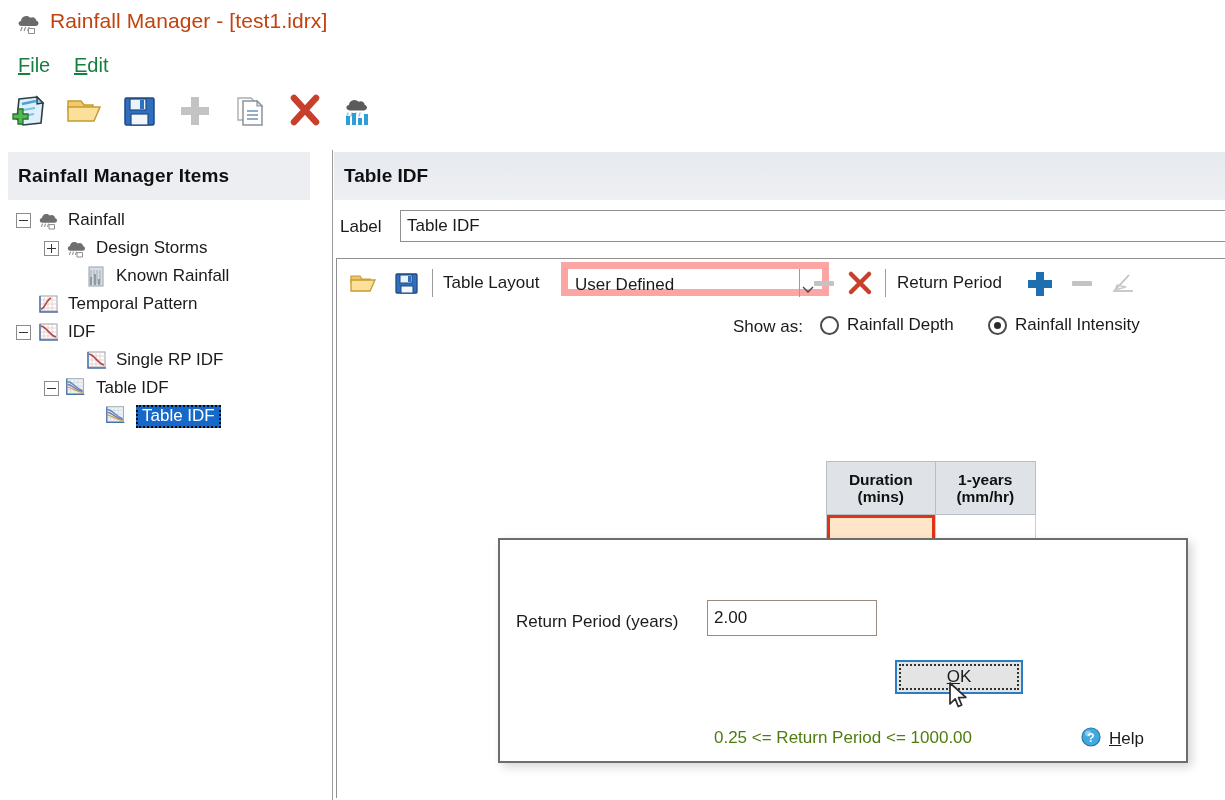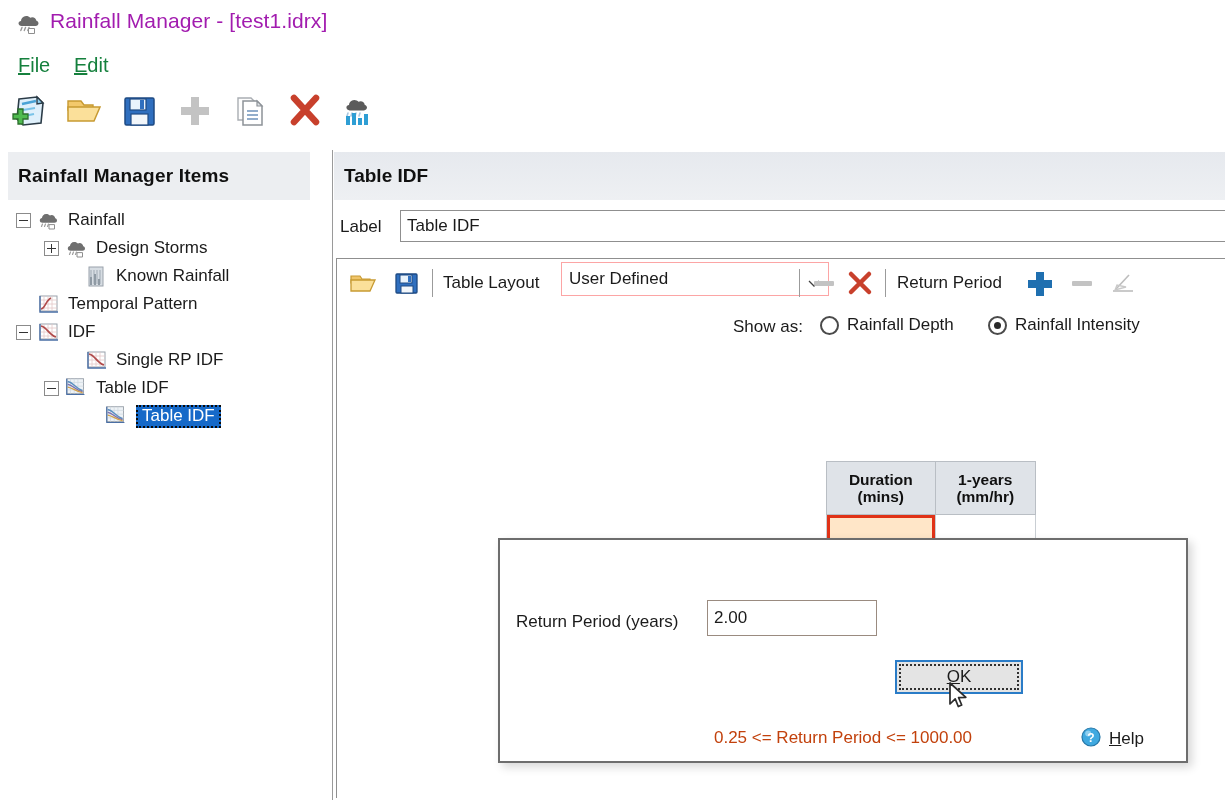--- a/index.html
+++ b/index.html
@@ -7,21 +7,21 @@
     width:1225px;height:800px;overflow:hidden;
     background:#ffffff;
     font-family:"Liberation Sans", sans-serif;
     -webkit-font-smoothing:antialiased;
   }
   .app{position:relative;width:1225px;height:800px;background:#fff;}
 
   
   .titlebar{position:absolute;left:0;top:0;width:1225px;height:48px;background:#fff;}
   .titlebar .tb-icon{position:absolute;left:14px;top:10px;width:28px;height:26px;}
-  .titlebar .tb-text{position:absolute;left:50px;top:9px;font-size:21px;color:#a21caf;
+  .titlebar .tb-text{position:absolute;left:50px;top:9px;font-size:21px;color:#c2410c;
     font-family:"Liberation Sans",sans-serif;letter-spacing:.1px;white-space:nowrap;}
 
   
   .menubar{position:absolute;left:0;top:52px;width:1225px;height:28px;background:#fff;}
   .menu-item{position:absolute;top:0;font-size:20px;color:#15803d;padding:2px 4px;cursor:default;}
   .menu-item .mn{text-decoration:underline;}
   #menu-file{left:14px;}
   #menu-edit{left:70px;}
 
   
@@ -60,21 +60,21 @@
     border:1px solid #8f8f8f;background:#fff;box-sizing:border-box;}
   .labelrow .fieldbox span{position:absolute;left:6px;top:5px;font-size:17px;color:#1b1b1b;}
 
   .idfbox{position:absolute;left:2px;top:108px;width:889px;height:540px;border:1px solid #8f8f8f;
     border-right:none;border-bottom:none;box-sizing:border-box;background:#fff;}
 
   .idftool{position:absolute;left:0;top:0;width:889px;height:48px;}
   .it{position:absolute;top:4px;height:40px;display:flex;align-items:center;}
   .it-lbl{font-size:17px;color:#1b1b1b;}
   .vsep{position:absolute;top:10px;width:1px;height:28px;background:#9b9b9b;}
-  .combo{position:absolute;top:3px;width:268px;height:34px;border:1px solid #fca5a5;background:#fff;box-sizing:border-box;}
+  .combo{position:absolute;top:3px;width:268px;height:34px;border:7px solid #fca5a5;background:#fff;box-sizing:border-box;}
   .combo .cv{position:absolute;left:7px;top:6px;font-size:17px;color:#1b1b1b;}
   .combo .cv-arrow{position:absolute;right:8px;top:11px;width:12px;height:8px;}
 
   .showas{position:absolute;left:0;top:52px;width:889px;height:34px;}
   .showas .sa-lbl{position:absolute;left:388px;top:6px;font-size:17px;color:#1b1b1b;margin-left:8px;}
   .radio{position:absolute;top:4px;display:flex;align-items:center;cursor:pointer;}
   .radio .rdot{width:19px;height:19px;border:2px solid #4a4a4a;border-radius:50%;
     box-sizing:border-box;position:relative;flex:0 0 auto;background:#fff;}
   .radio.on .rdot:after{content:"";position:absolute;left:4px;top:4px;width:7px;height:7px;
     border-radius:50%;background:#2a2a2a;}
@@ -102,21 +102,21 @@
     background:#fff;box-sizing:border-box;}
   .dlg-field span{position:absolute;left:6px;top:7px;font-size:17px;color:#1b1b1b;}
 
   .btn{position:absolute;height:34px;background:#e9e9e9;border:1px solid #a3a3a3;box-sizing:border-box;
     display:flex;align-items:center;justify-content:center;font-size:17px;color:#1b1b1b;cursor:pointer;}
   #dlg-ok{left:395px;top:120px;width:128px;background:#e4e4e4;border:2px solid #2a7cc7;}
   #dlg-ok .focusring{position:absolute;left:2px;top:2px;right:2px;bottom:2px;border:2px dotted #303030;}
   #dlg-cancel{left:537px;top:120px;width:130px;}
   .mn{text-decoration:underline;}
 
-  .dlg-hint{position:absolute;left:0;top:188px;width:686px;text-align:center;font-size:17px;color:#c2410c;}
+  .dlg-hint{position:absolute;left:0;top:188px;width:686px;text-align:center;font-size:17px;color:#4d7c0f;}
   .dlg-help{position:absolute;left:580px;top:186px;display:flex;align-items:center;cursor:pointer;}
   .dlg-help .hlp-tx{font-size:17px;color:#1b1b1b;margin-left:7px;}
 
   .cursor{position:absolute;left:948px;top:682px;pointer-events:none;}
 </style>
 </head>
 <body>
 
 <div class="app">
 

